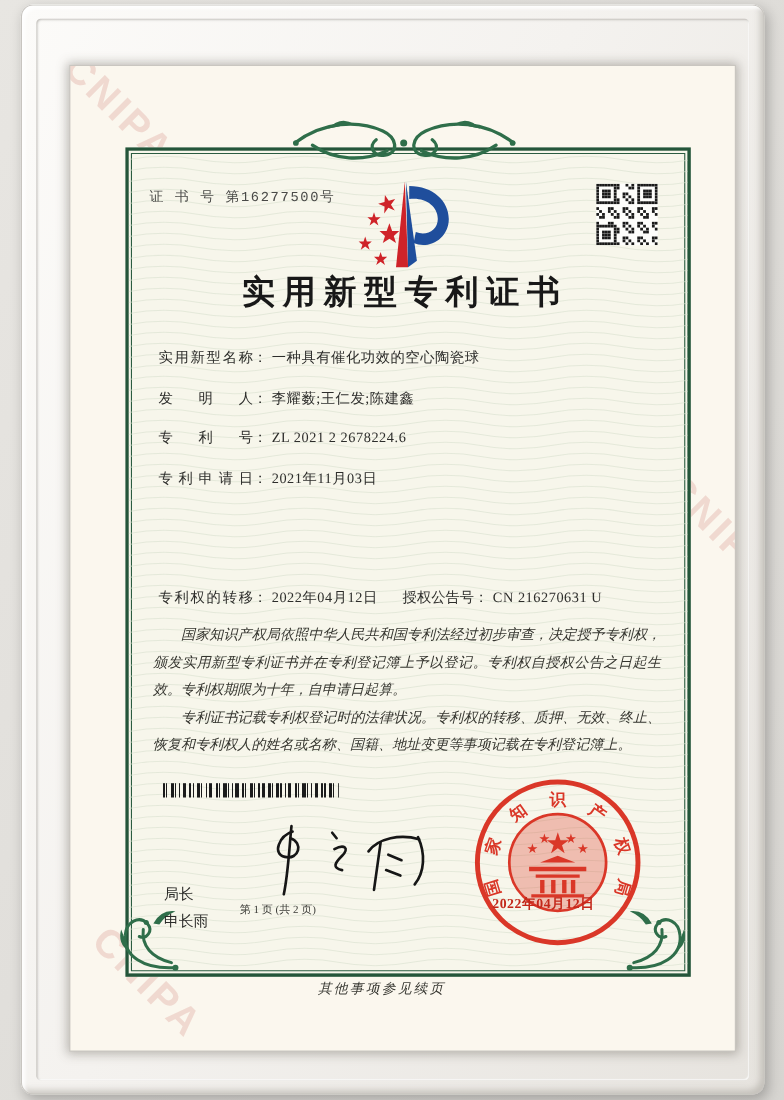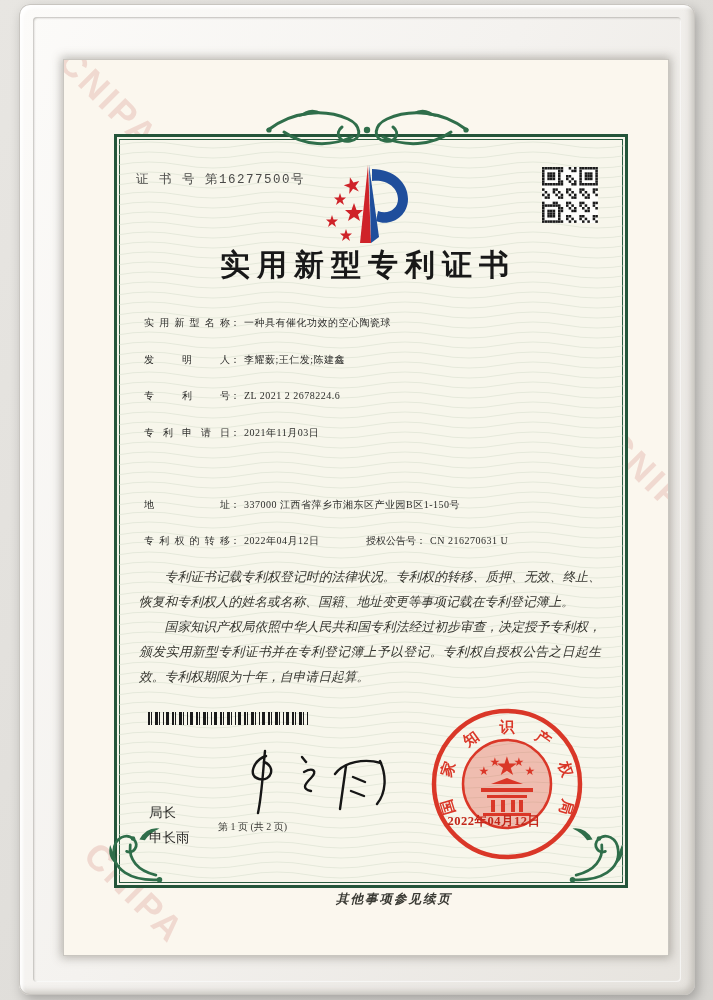--- a/index.html
+++ b/index.html
@@ -26,21 +26,21 @@
         box-shadow:inset 0 0 0 2px #f7f6eb, inset 0 0 0 3px #2b5c41;}
   .cert svg.gl{position:absolute;left:0;top:0;width:100%;height:100%;opacity:.65;}
   .orn{position:absolute;pointer-events:none;}
   
   .cert-no{position:absolute;left:72px;top:111px;font-size:12.5px;letter-spacing:1.5px;color:#4a4a48;font-family:Liberation Mono, monospace;}
   .logo{position:absolute;left:252px;top:99px;width:96px;height:90px;}
   .qr{position:absolute;left:478px;top:107px;width:56px;height:56px;background:#fdfdfb;}
   .title{position:absolute;left:50px;top:185px;width:508px;text-align:center;
          font-size:30px;font-weight:bold;color:#181818;letter-spacing:7px;}
   
-  .row{position:absolute;left:80px;font-size:10px;color:#2d2d2b;white-space:nowrap;font-family:Liberation Serif, serif;}
+  .row{position:absolute;left:80px;font-size:13px;color:#2d2d2b;white-space:nowrap;font-family:Liberation Serif, serif;}
   .lbl{display:inline-block;width:86px;text-align:justify;text-align-last:justify;color:#2d2d2b;}
   .col{display:inline-block;margin-right:4px;}
   .val{letter-spacing:.5px;}
   .grant2{position:absolute;left:222px;top:0;}
   
   .law{position:absolute;left:75px;top:505px;width:462px;font-size:12.8px;line-height:25px;
        color:#35352f;font-style:italic;text-align:justify;}
   .law p{margin:0;text-indent:2em;}
   
   .barcode{position:absolute;left:84px;top:652px;width:160px;height:13px;
@@ -49,22 +49,22 @@
      #1b1b1b 15px 16px,transparent 16px 18px,#1b1b1b 18px 21px,transparent 21px 24px);}
   .commissioner{position:absolute;left:85px;top:740px;font-size:13.5px;color:#2b2b29;line-height:25px;}
   .sig{position:absolute;left:168px;top:686px;width:175px;height:72px;}
   
   .seal{position:absolute;left:364px;top:645px;width:158px;height:158px;opacity:.93;}
   .seal-ch{font-size:15px;font-weight:bold;fill:#d8291a;text-anchor:middle;}
   .seal-date{position:absolute;left:370px;top:753px;width:120px;text-align:center;font-size:12.5px;
              font-weight:bold;color:#c3271a;letter-spacing:.5px;}
   
   .page-no{position:absolute;left:154px;top:760px;width:300px;text-align:left;font-size:10px;color:#3c3c38;}
-  .foot-note{position:absolute;left:178px;top:831px;width:210px;text-align:right;font-size:12.5px;
-             font-style:italic;color:#3a3a34;letter-spacing:2px;font-weight:bold;}
+  .foot-note{position:absolute;left:178px;top:831px;width:210px;text-align:center;font-size:12.5px;
+             font-style:italic;color:#3a3a34;letter-spacing:2px;}
 </style>
 </head>
 <body>
 
 <div class="scene">
   <div class="frame">
     <div class="frame-bevel"></div>
   </div>
 
   <div class="paper">
@@ -339,33 +339,30 @@
     </div>
     <div class="row" style="top:293px">
       <span class="lbl">发明人</span><span class="col">：</span><span class="val">李耀薮;王仁发;陈建鑫</span>
     </div>
     <div class="row" style="top:329px">
       <span class="lbl">专利号</span><span class="col">：</span><span class="val">ZL 2021 2 2678224.6</span>
     </div>
     <div class="row" style="top:366px">
       <span class="lbl">专利申请日</span><span class="col">：</span><span class="val">2021年11月03日</span>
     </div>
-    <div class="row" style="top:438px">
-      <span class="lbl">地址</span><span class="col">：</span><span class="val">337000 江西省萍乡市湘东区产业园B区1-150号</span>
-    </div>
     <div class="row" style="top:474px">
       <span class="lbl">专利权的转移</span><span class="col">：</span><span class="val">2022年04月12日</span>
       <span class="grant2">
         <span>授权公告号</span><span class="col">：</span><span class="val">CN 216270631 U</span>
       </span>
     </div>
 
     <div class="law">
+      <p>国家知识产权局依照中华人民共和国专利法经过初步审查，决定授予专利权，颁发实用新型专利证书并在专利登记簿上予以登记。专利权自授权公告之日起生效。专利权期限为十年，自申请日起算。</p>
       <p>专利证书记载专利权登记时的法律状况。专利权的转移、质押、无效、终止、恢复和专利权人的姓名或名称、国籍、地址变更等事项记载在专利登记簿上。</p>
-      <p>国家知识产权局依照中华人民共和国专利法经过初步审查，决定授予专利权，颁发实用新型专利证书并在专利登记簿上予以登记。专利权自授权公告之日起生效。专利权期限为十年，自申请日起算。</p>
     </div>
 
     <div class="barcode"></div>
 
     <div class="commissioner">
       <div>局长</div>
       <div>申长雨</div>
     </div>
 
     <svg class="sig" viewBox="0 0 175 72">

